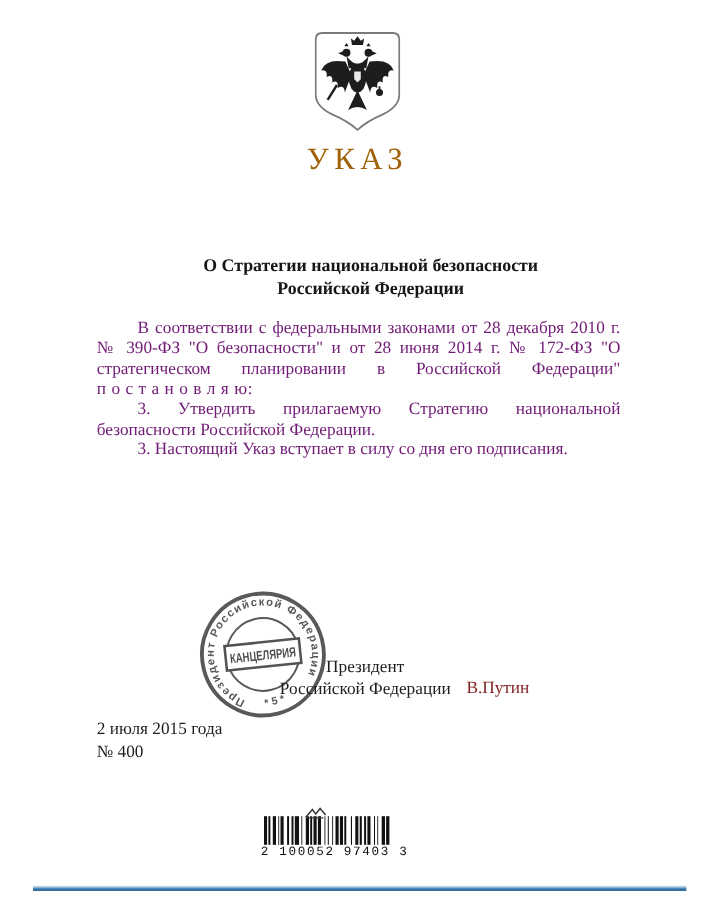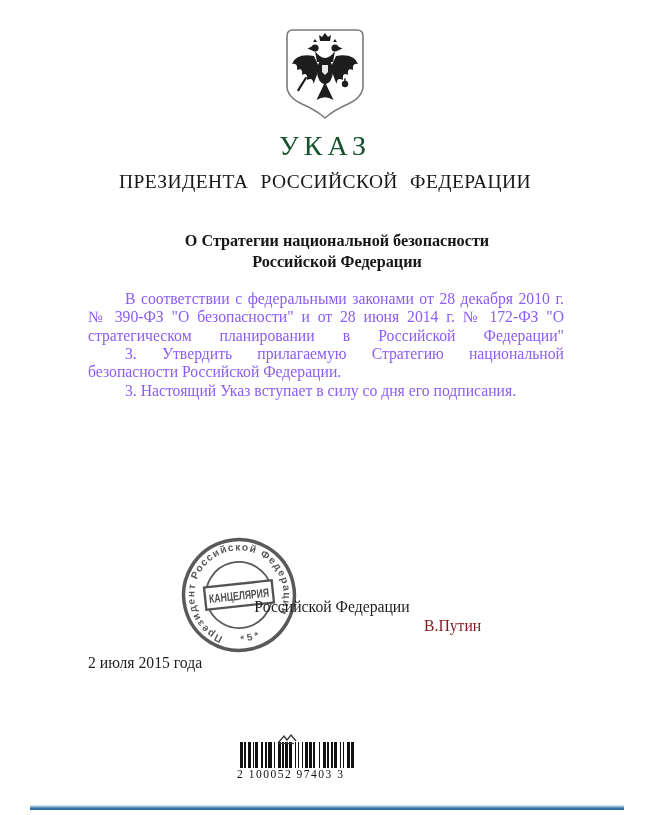--- a/index.html
+++ b/index.html
@@ -7,33 +7,33 @@
     position:relative;
     width:650px;height:815px;
     background:#ffffff;
     overflow:hidden;
     font-family:"Liberation Serif","DejaVu Serif",serif;
     color:#1c1c1c;
   }
   .emblem{position:absolute;top:29px;left:50%;transform:translateX(-50%);width:78px;height:90px;}
   .doc-title{
     position:absolute;top:130px;left:0;width:100%;
-    text-align:center;font-size:28px;letter-spacing:5px;color:#14532d;
+    text-align:center;font-size:28px;letter-spacing:5px;color:#a16207;
   }
   .doc-subtitle{
     position:absolute;top:171px;left:0;width:100%;
     text-align:center;font-size:19.5px;letter-spacing:.4px;word-spacing:7px;color:#181818;
   }
   .doc-heading{
     position:absolute;top:231px;left:12px;width:100%;
     text-align:center;font-weight:bold;font-size:16.2px;line-height:20.5px;color:#161616;
   }
   .body-text{
     position:absolute;top:290px;left:88px;width:476px;
-    font-size:15.7px;line-height:18.35px;color:#8b5cf6;
+    font-size:15.7px;line-height:18.35px;color:#701a75;
   }
   .body-text p{margin:0;text-align:justify;text-indent:37px;}
   .body-text p.intro{text-align-last:justify;}
   .body-text p.decree-word{text-indent:0;text-align:left;letter-spacing:.5px;}
   .stamp{position:absolute;top:527px;left:171px;width:136px;height:136px;opacity:.84;}
   .sig-post{
     position:absolute;top:597px;left:246px;width:172px;
     font-size:15.7px;line-height:20px;text-align:center;color:#1d1d1d;
   }
   .sig-name{position:absolute;top:617px;left:424px;font-size:15.7px;color:#7f1d1d;}
@@ -42,21 +42,21 @@
     font-size:15.7px;line-height:20.5px;color:#1d1d1d;
   }
   .barcode-wrap{position:absolute;top:742px;left:237px;width:120px;}
   .barcode-mark{position:absolute;top:-9px;left:38px;}
   .barcode-bars{display:flex;width:114px;height:26px;margin:0 auto;}
   .barcode-bars .bar{background:#111;}
   .barcode-bars .space{background:#fff;}
   .barcode-digits{
     width:124px;margin:0 auto;text-align:left;
     font-size:11.5px;letter-spacing:1.5px;color:#111;
-    font-family:Liberation Serif, serif;white-space:nowrap;
+    font-family:Liberation Mono, monospace;white-space:nowrap;
   }
   .bottom-line{
     position:absolute;top:805px;left:30px;width:594px;height:5px;
     background:linear-gradient(180deg,#eaf2f8 0%,#8fb5d4 35%,#3578ad 62%,#2d699c 100%);
   }
 </style>
 </head>
 <body>
 
 <div class="page">
@@ -79,29 +79,29 @@
         <path d="M39,53 L30.5,71 Q39,65.5 47.5,71 Z"></path>
         <rect x="15" y="47" width="2.2" height="16" transform="rotate(32 16 55)"></rect>
         <circle cx="59" cy="55" r="3.2"></circle>
         <rect x="58.2" y="49.5" width="1.6" height="4"></rect>
       </g>
       <path d="M36,36 h6 v7 l-3,3 -3,-3 z" fill="#ffffff" opacity="0.9"></path>
     </svg>
   </div>
 
   <div class="doc-title">УКАЗ</div>
-  <div class="doc-subtitle">ПРЕЗИДЕНТА РОССИЙСКОЙ ФЕДЕРАЦИИ</div>
 
   <div class="doc-heading">
     <div>О Стратегии национальной безопасности</div>
     <div>Российской Федерации</div>
   </div>
 
   <div class="body-text">
     <p class="intro">В соответствии с федеральными законами от 28 декабря 2010 г. № 390-ФЗ "О безопасности" и от 28 июня 2014 г. № 172-ФЗ "О стратегическом планировании в Российской Федерации"</p>
+    <p class="decree-word">п о с т а н о в л я ю:</p>
     <p>3. Утвердить прилагаемую Стратегию национальной безопасности Российской Федерации.</p>
     <p>3. Настоящий Указ вступает в силу со дня его подписания.</p>
   </div>
 
   <div class="stamp">
     <svg width="136" height="136" viewBox="0 0 140 140">
       <defs>
         <path id="ringPath" d="M43.6,107.7 A46,46 0 1 1 96.4,107.7"></path>
       </defs>
       <g transform="rotate(-14 70 70)" stroke="#3a3a3a" fill="none">
@@ -113,26 +113,28 @@
         <text x="70" y="118" text-anchor="middle" fill="#3a3a3a" stroke="none" font-size="10" font-weight="bold" font-family="Liberation Sans, sans-serif">* 5 *</text>
       </g>
       <g transform="rotate(-6 70 70)">
         <rect x="35" y="58.5" width="70" height="23" fill="#ffffff" stroke="#333333" stroke-width="2.4"></rect>
         <text x="70" y="75" text-anchor="middle" fill="#2e2e2e" font-size="12.5" font-weight="bold" font-family="Liberation Sans, sans-serif" textLength="62" lengthAdjust="spacingAndGlyphs">КАНЦЕЛЯРИЯ</text>
       </g>
     </svg>
   </div>
 
   <div class="sig-post">
+    <div>Президент</div>
     <div>Российской Федерации</div>
   </div>
   <div class="sig-name">В.Путин</div>
 
   <div class="footer-block">
     <div>2 июля 2015 года</div>
+    <div>№ 400</div>
   </div>
 
   <div class="barcode-wrap">
     <svg class="barcode-mark" width="24" height="13">
       <path d="M3,10 L9,3 L12,7 L16,2 L21,8" stroke="#3c3c3c" fill="none" stroke-width="1.4"></path>
       <path d="M4,10.5 h15" stroke="#3c3c3c" stroke-width="1.2" fill="none"></path>
     </svg>
     <div class="barcode-bars">
         <div class="bar" style="flex-grow: 2;"></div>
         <div class="space" style="flex-grow: 1;"></div>

